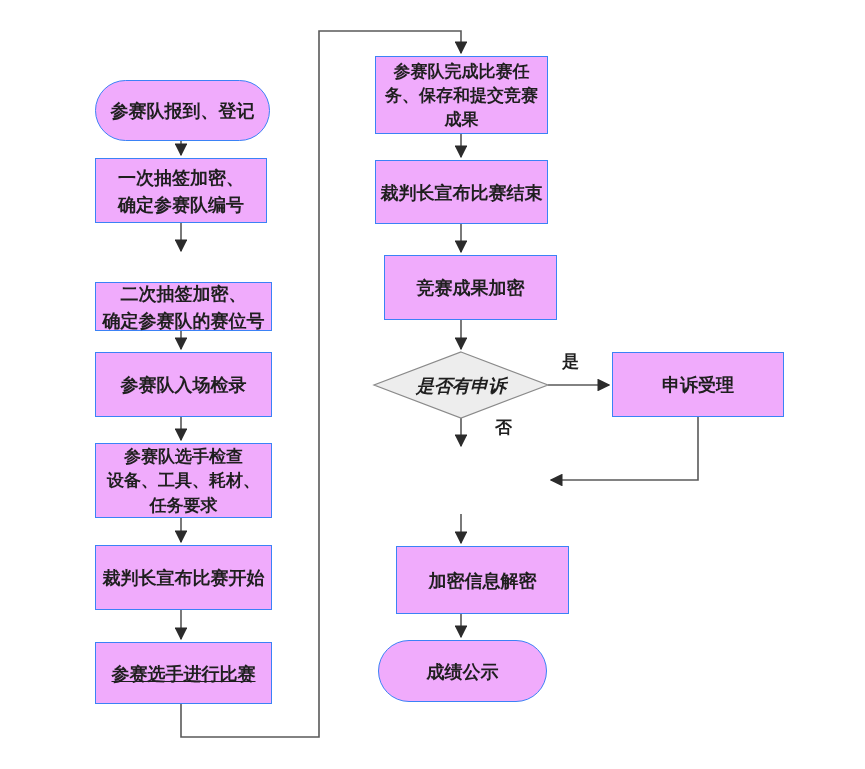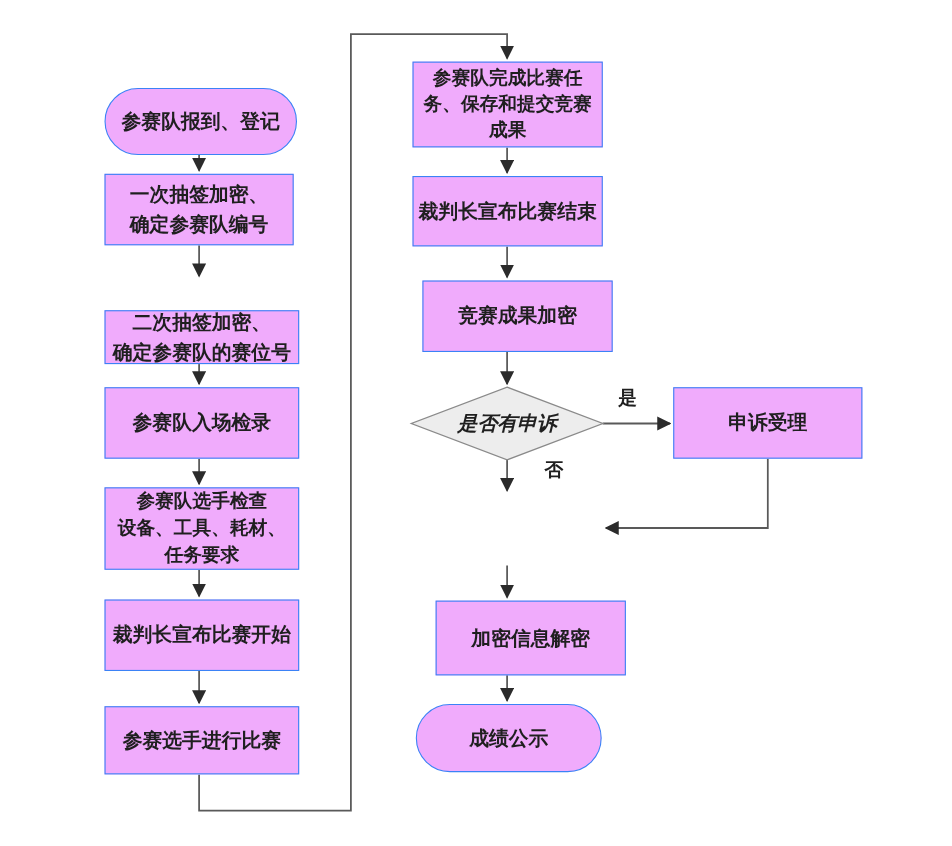--- a/index.html
+++ b/index.html
@@ -85,21 +85,21 @@
 确定参赛队的赛位号</div>
 
   <div class="node" style="left:95px;top:352px;width:177px;height:65px;">参赛队入场检录</div>
 
   <div class="node tight" style="left:95px;top:443px;width:177px;height:75px;">参赛队选手检查
 设备、工具、耗材、
 任务要求</div>
 
   <div class="node" style="left:95px;top:545px;width:177px;height:65px;">裁判长宣布比赛开始</div>
 
-  <div class="node" style="left:95px;top:642px;width:177px;height:62px;">参赛选手进行比赛</div>
+  <div class="node" style="left:95px;top:642px;width:177px;height:62px;text-decoration:underline;">参赛选手进行比赛</div>
 
   <div class="node tight" style="left:375px;top:56px;width:173px;height:78px;">参赛队完成比赛任
 务、保存和提交竞赛
 成果</div>
 
   <div class="node" style="left:375px;top:160px;width:173px;height:64px;">裁判长宣布比赛结束</div>
 
   <div class="node" style="left:384px;top:255px;width:173px;height:65px;">竞赛成果加密</div>
 
   <div class="node diamond-text" style="left:374px;top:352px;width:174px;height:66px;">是否有申诉</div>

